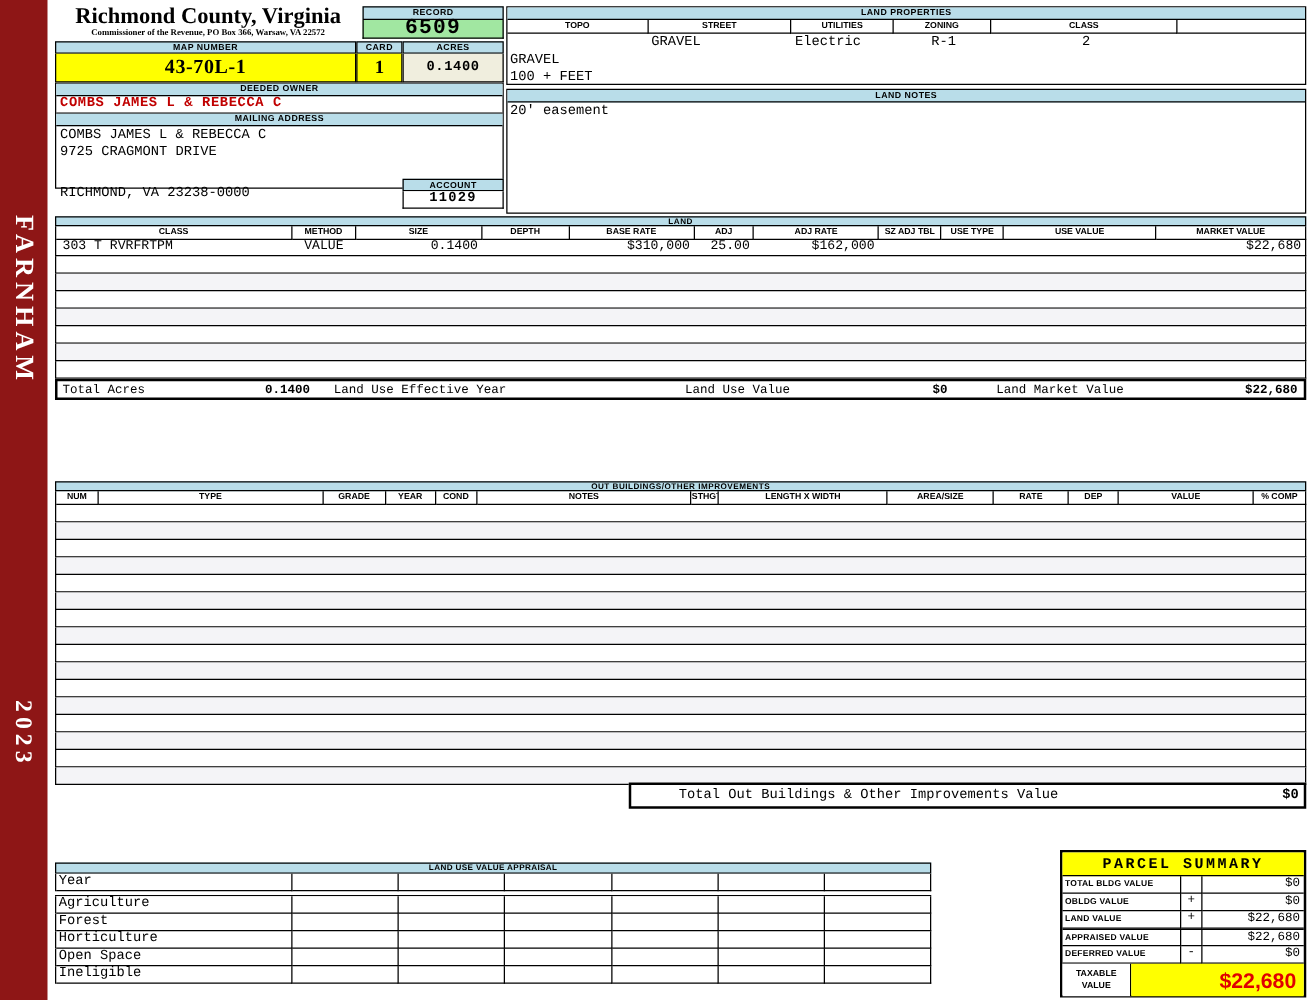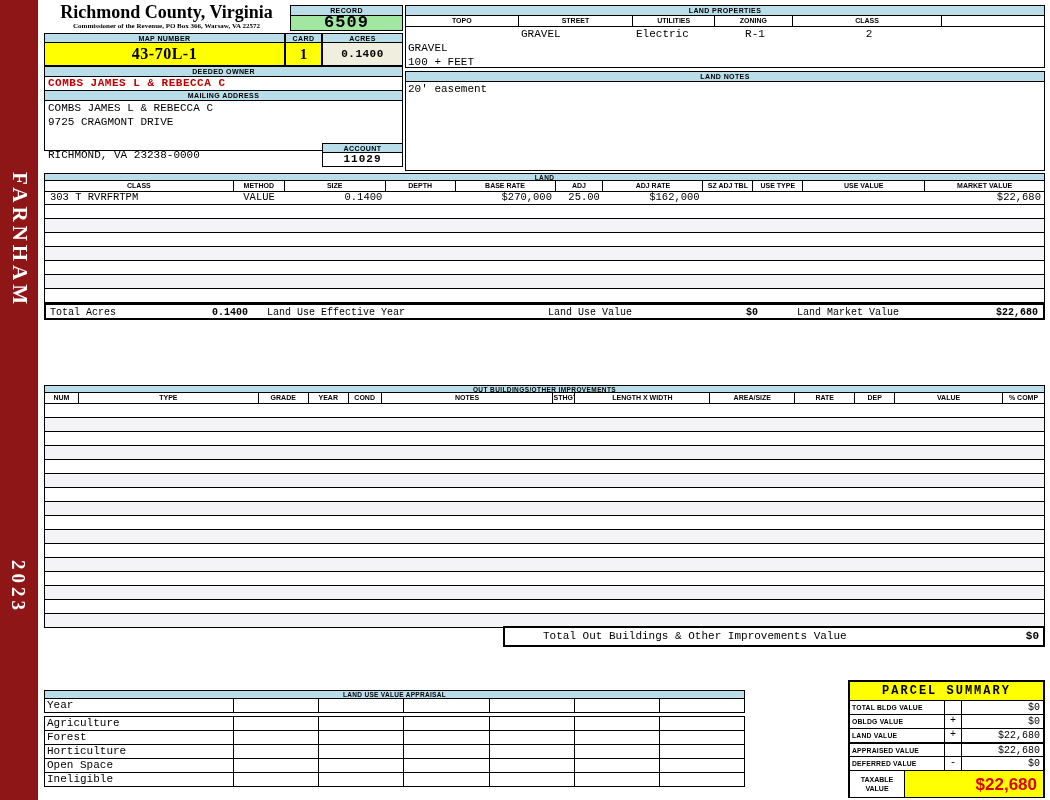--- a/index.html
+++ b/index.html
@@ -201,21 +201,21 @@
         <div class="th" style="width: 50px;">SZ ADJ TBL</div>
         <div class="th" style="width: 50px;">USE TYPE</div>
         <div class="th" style="width: 122px;">USE VALUE</div>
         <div class="th" style="width: 120px;">MARKET VALUE</div>
       </div>
     <div class="trow">
       <div class="td l" style="width:189px;">303 T RVRFRTPM</div>
       <div class="td c" style="width:51px;">VALUE</div>
       <div class="td r" style="width:101px;">0.1400</div>
       <div class="td r" style="width:70px;"></div>
-      <div class="td r" style="width:100px;">$270,000</div>
+      <div class="td r" style="width:100px;">$310,000</div>
       <div class="td r" style="width:48px;">25.00</div>
       <div class="td r" style="width:100px;">$162,000</div>
       <div class="td c" style="width:50px;"></div>
       <div class="td c" style="width:50px;"></div>
       <div class="td r" style="width:122px;"></div>
       <div class="td r" style="width:120px;">$22,680</div>
     </div>
     <div id="land-empty-rows">
         <div class="erow"></div>
         <div class="erow alt"></div>

